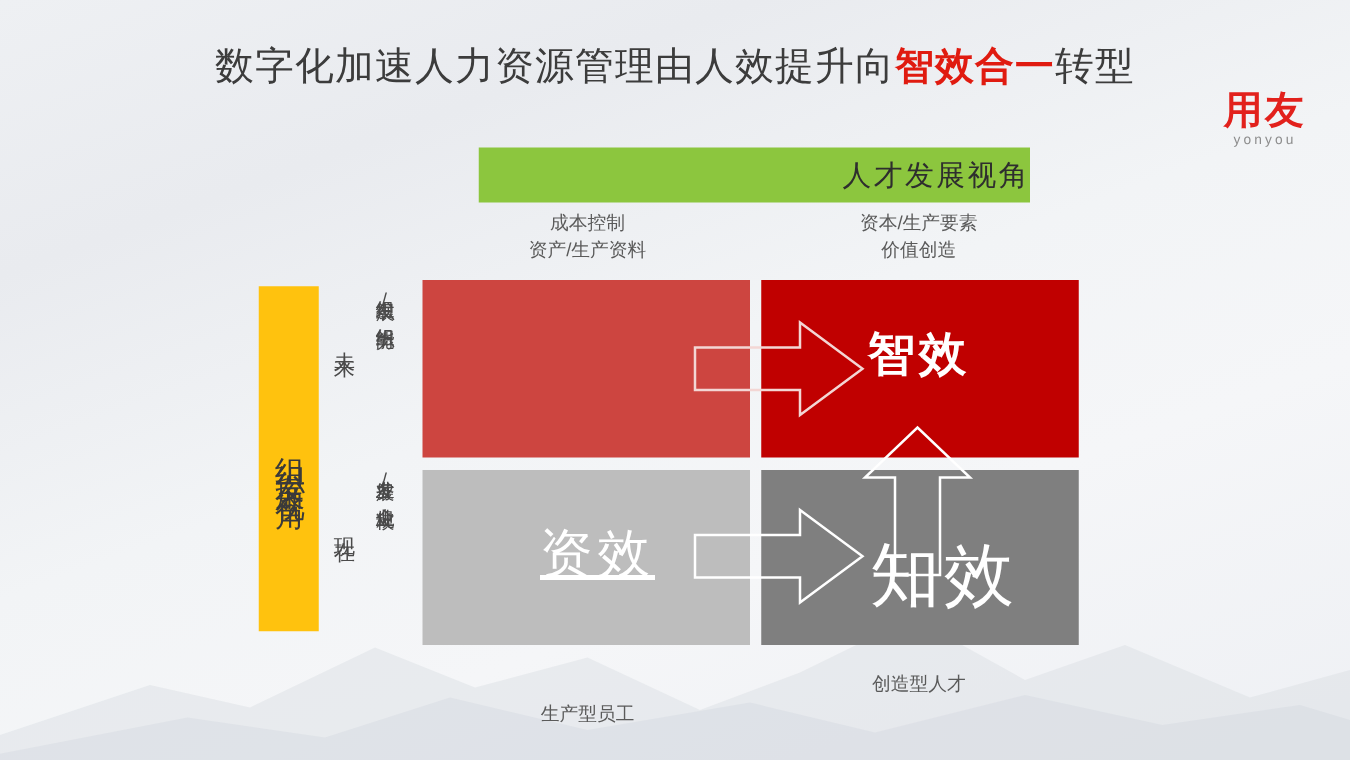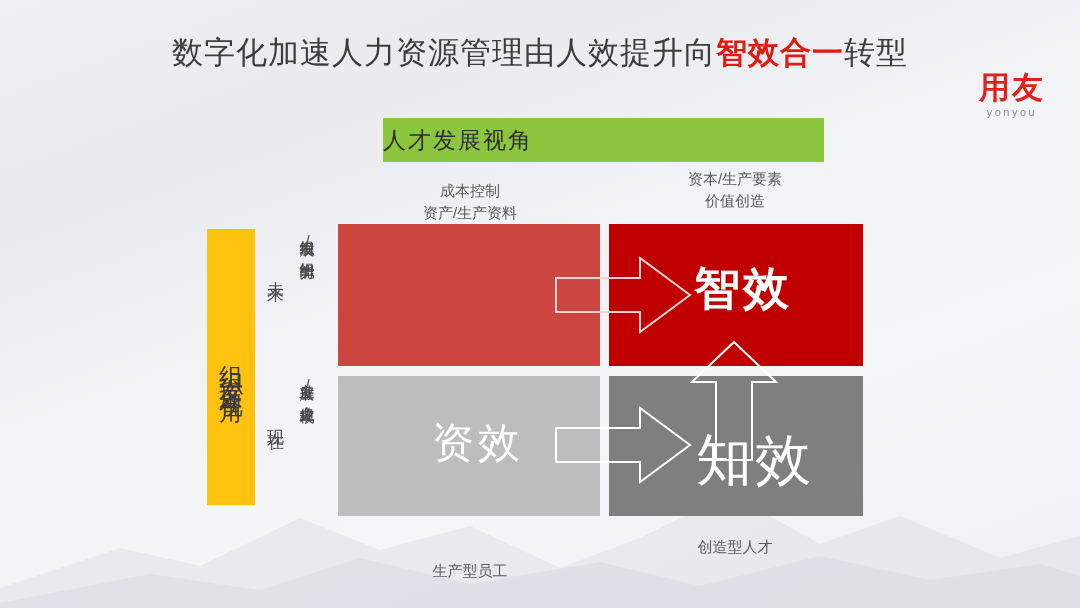--- a/index.html
+++ b/index.html
@@ -69,36 +69,36 @@
   
   .banner {
     position: absolute;
     left: 383px;
     top: 118px;
     width: 441px;
     height: 44px;
     background: #8cc63e;
     display: flex;
     align-items: center;
-    justify-content: flex-start;
+    justify-content: flex-end;
     color: #2e2e2e;
     font-size: 23px;
     letter-spacing: 2px;
   }
   
   .col-head {
     position: absolute;
     top: 168px;
     width: 260px;
     text-align: center;
     color: #5a5a5a;
     font-size: 15px;
     line-height: 22px;
   }
-  .col-head.left  { left: 340px; margin-top: 12px; }
+  .col-head.left  { left: 340px; }
   .col-head.right { left: 605px; }
   
   .col-foot {
     position: absolute;
     top: 538px;
     width: 260px;
     text-align: center;
     color: #5a5a5a;
     font-size: 15px;
   }
@@ -162,22 +162,22 @@
     line-height: 1;
     white-space: nowrap;
   }
   
   .q-tl { left: 338px; top: 224px; width: 262px; height: 142px; background: #cd4540; }
   .q-tr { left: 609px; top: 224px; width: 254px; height: 142px; background: #c00000; }
   .q-bl { left: 338px; top: 376px; width: 262px; height: 140px; background: #bdbdbd; }
   .q-br { left: 609px; top: 376px; width: 254px; height: 140px; background: #7f7f7f; }
 
   .lbl-renxiao { left: 432px; top: 272px; font-size: 44px; letter-spacing: 4px; }
-  .lbl-zhixiao { left: 694px; top: 265px; font-size: 46px; font-weight: bold; letter-spacing: 3px; text-align: center; }
-  .lbl-zixiao  { left: 432px; top: 422px; font-size: 42px; letter-spacing: 4px; }
+  .lbl-zhixiao { left: 694px; top: 265px; font-size: 38px; font-weight: bold; letter-spacing: 3px; text-align: center; }
+  .lbl-zixiao  { left: 432px; top: 422px; font-size: 42px; letter-spacing: 4px; text-decoration: underline; }
   .lbl-zhixiao2{ left: 696px; top: 432px; font-size: 56px; letter-spacing: 3px; }
 
   .arrow-layer {
     position: absolute;
     left: 0; top: 0;
     width: 1080px; height: 608px;
     pointer-events: none;
   }
 </style>
 </head>

